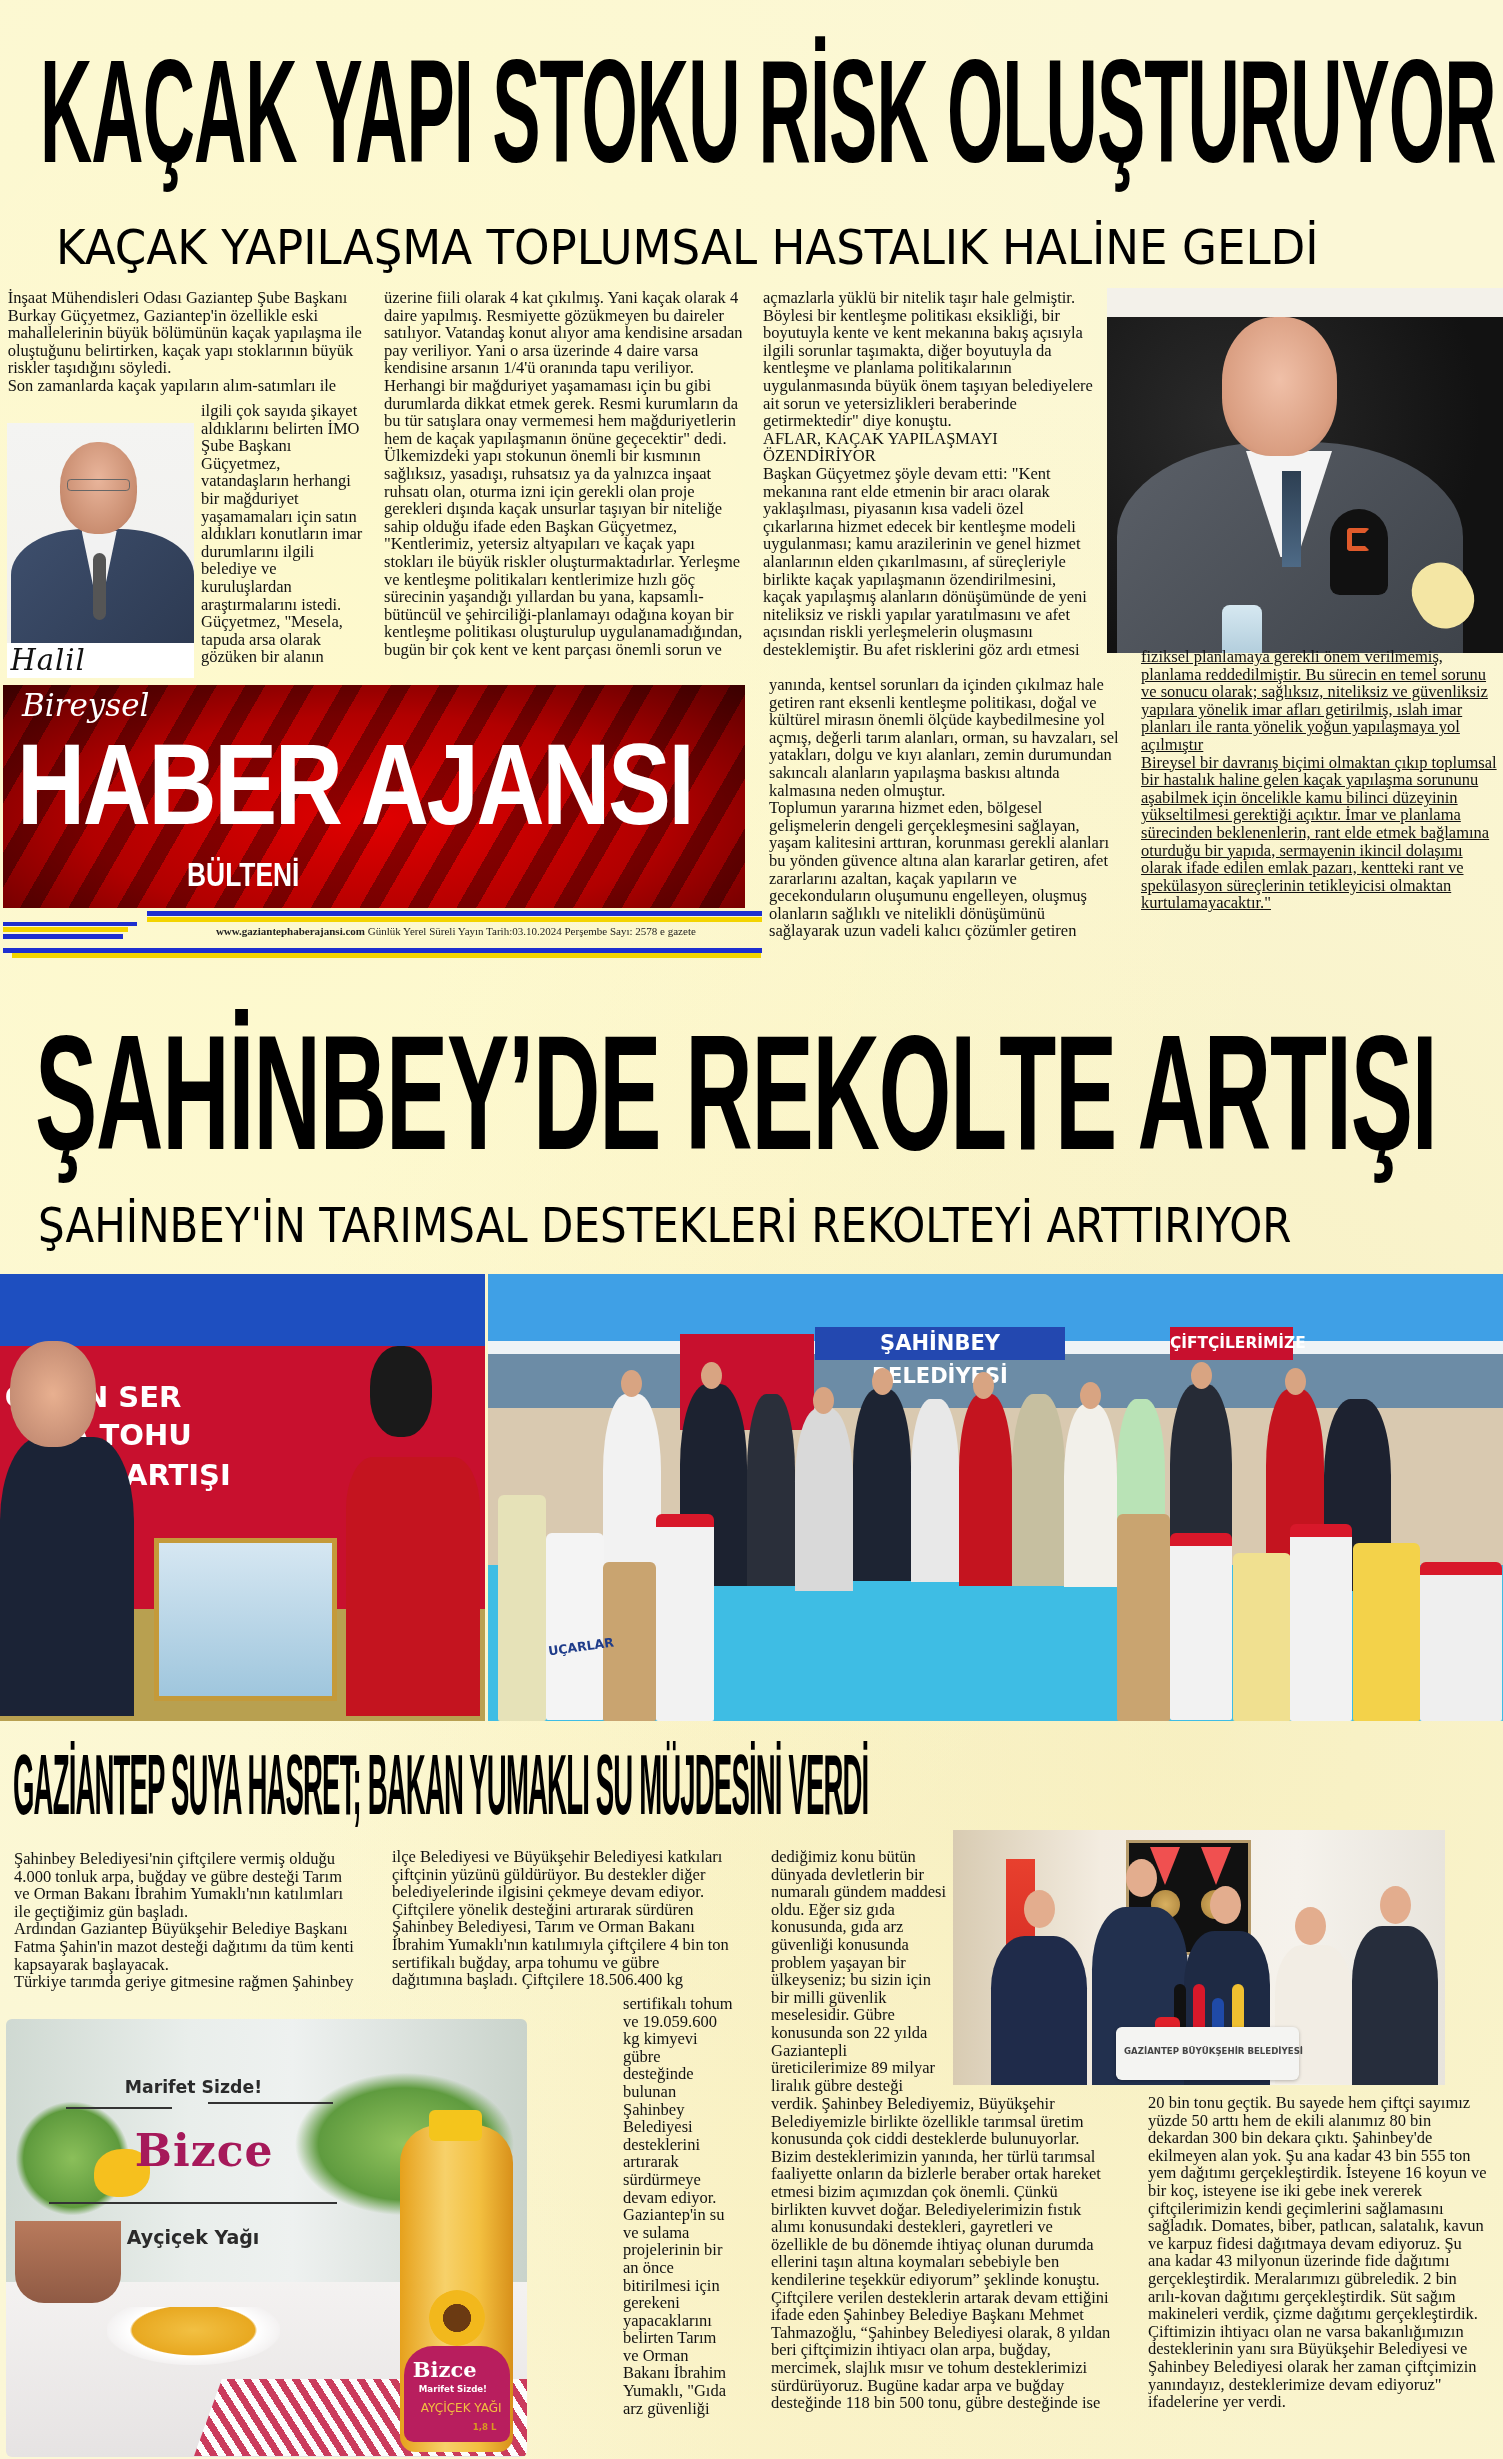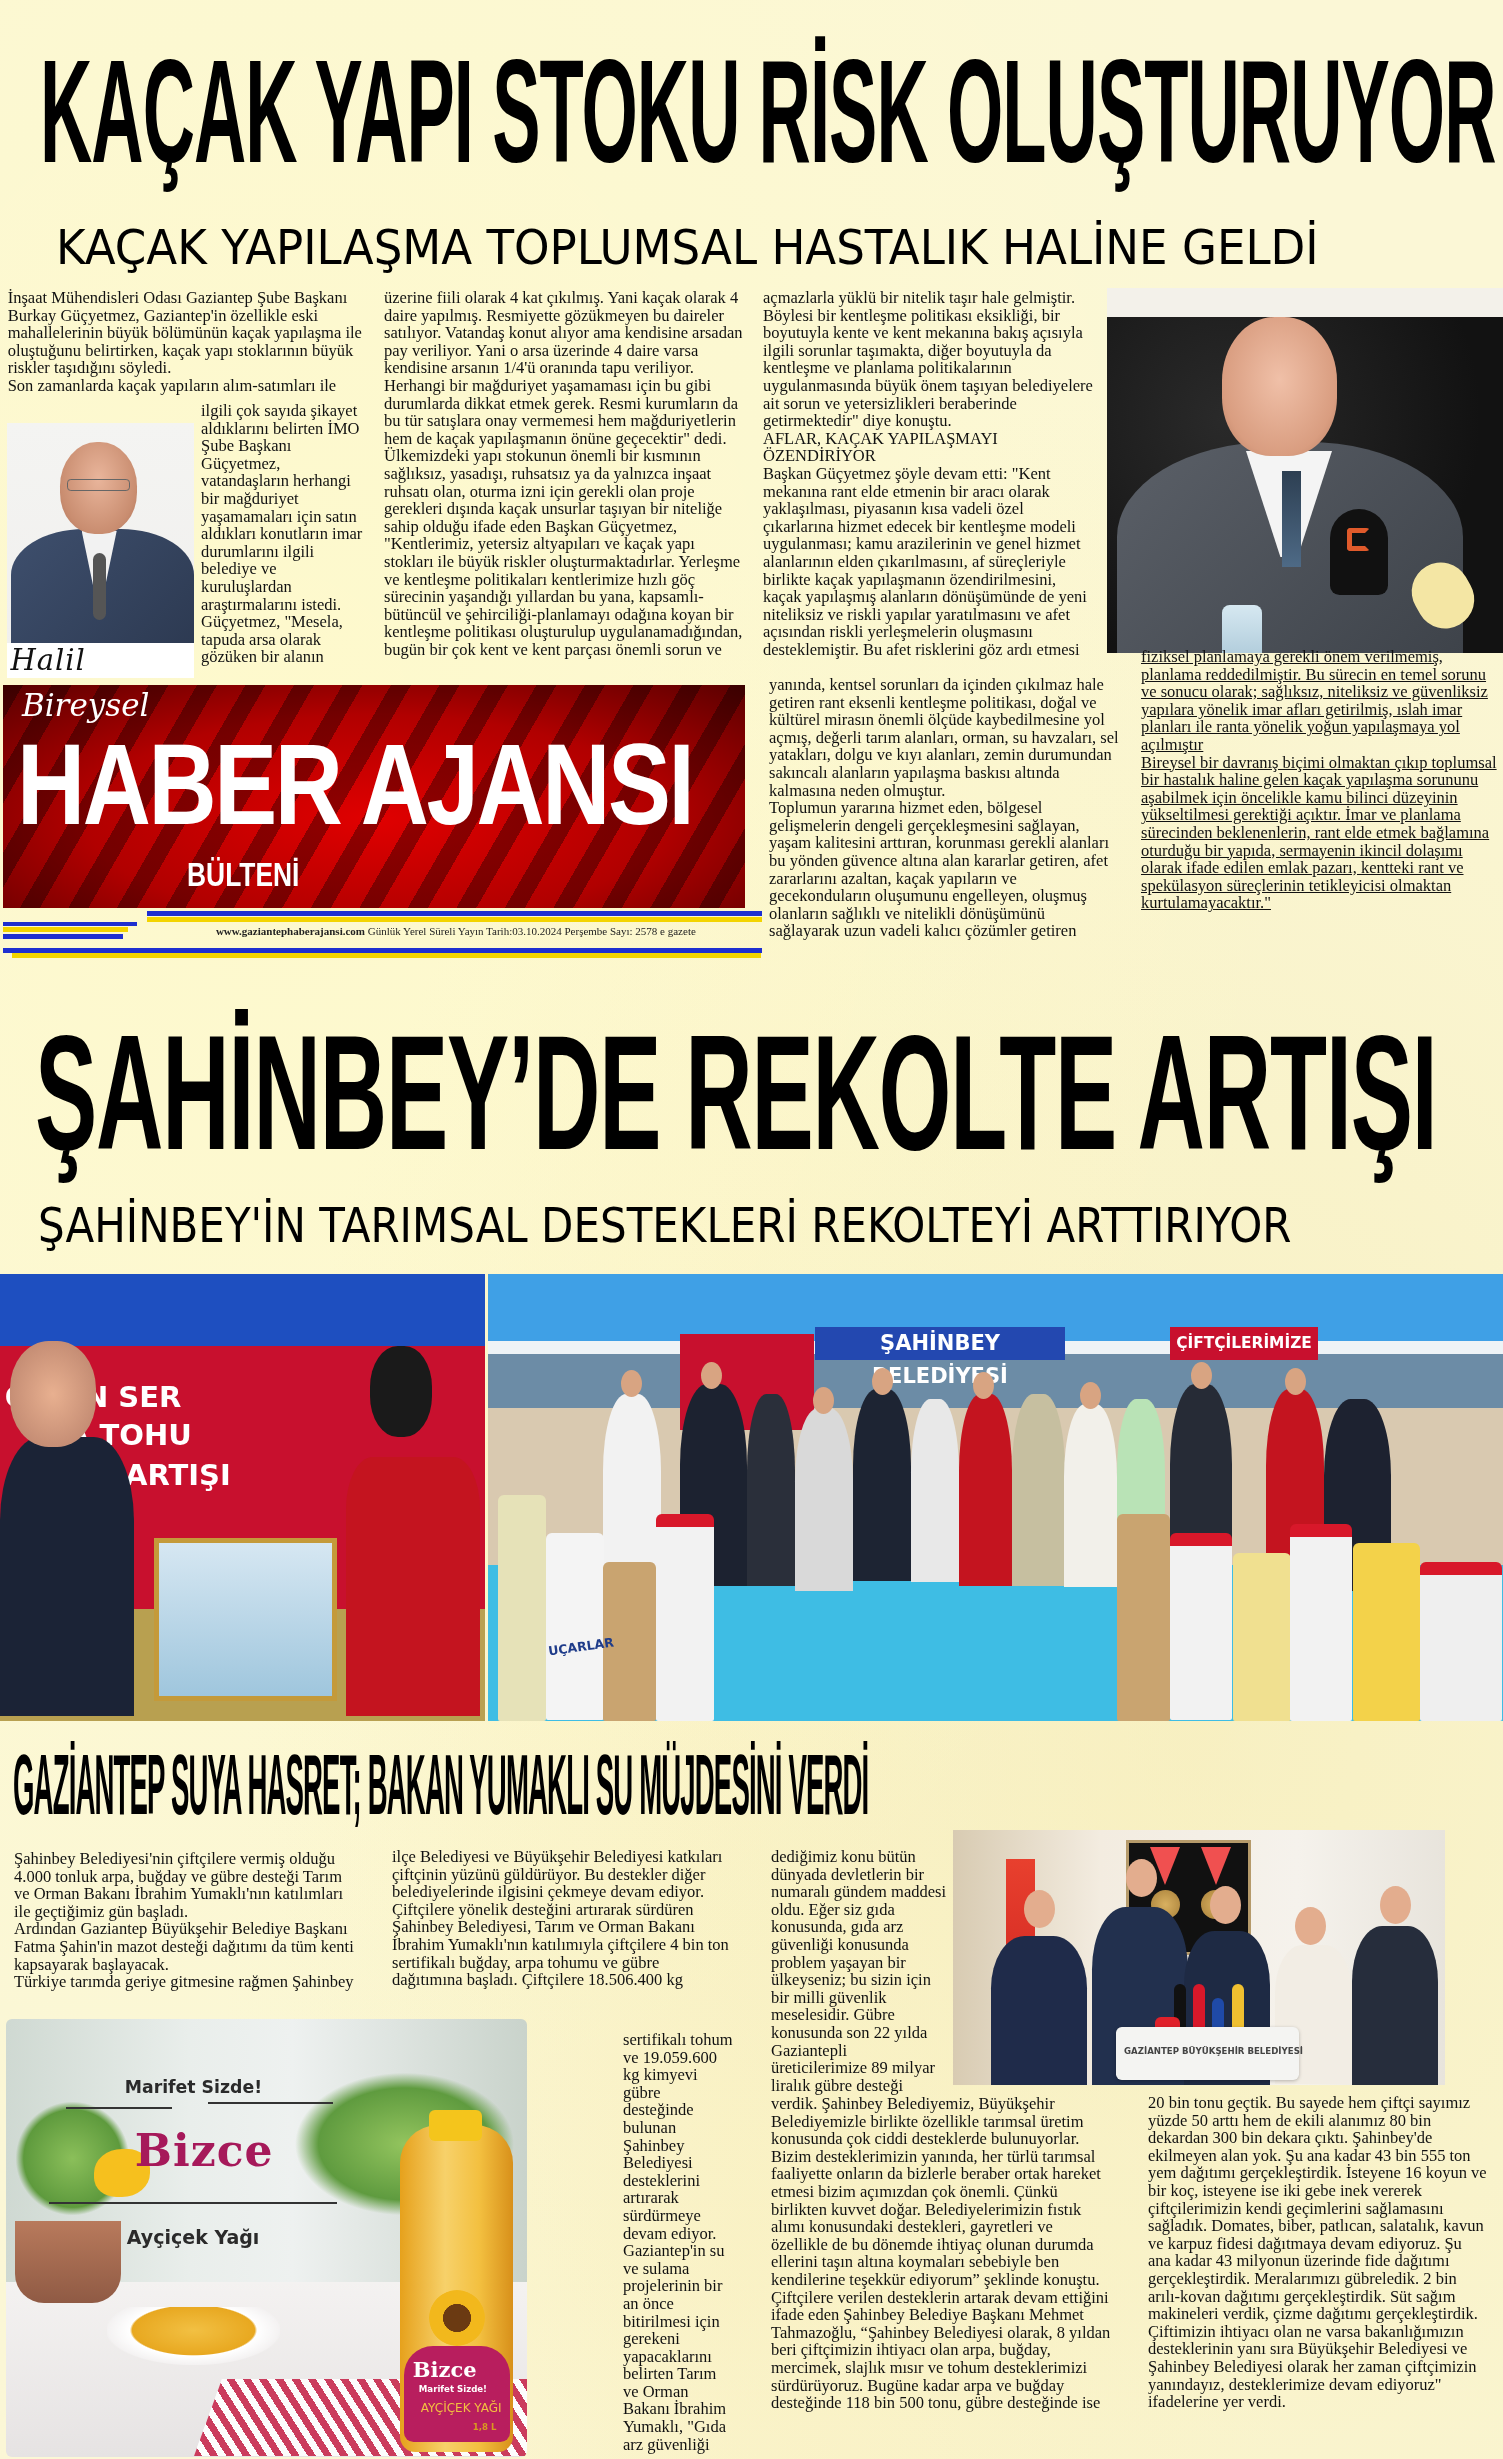--- a/index.html
+++ b/index.html
@@ -350,21 +350,21 @@
   <div class="left-suit1"></div>
   <div class="left-man1"></div>
   <div class="left-vest2" style="left:346px; width:134px;"></div>
   <div class="left-man2" style="left:370px;"></div>
   <div class="left-frame" style="left:154px; top:264px; width:183px;"></div>
 </div>
 
 <div class="abs photo right-photo" style="left:488px; top:1274px; width:1015px; height:447px;">
   <div class="right-sign" style="left:327px;">ŞAHİNBEY BELEDİYESİ</div>
   <div class="right-sign-red" style="left:192px; top:60px; width:134px; height:96px;"></div>
-  <div class="right-sign-red" style="left:682px; top:53px; width:148px;">ÇİFTÇİLERİMİZE</div>
+  <div class="right-sign-red" style="left:682px; top:53px; width:123px;">ÇİFTÇİLERİMİZE</div>
 
   <div class="crowd-person" style="left:115px; top:120px; width:58px; height:192px; background:#f2f2f2;"></div>
   <div class="crowd-person" style="left:192px; top:110px; width:67px; height:202px; background:#1c2230;"></div>
   <div class="crowd-person" style="left:259px; top:120px; width:48px; height:192px; background:#2a2f3a;"></div>
   <div class="crowd-person" style="left:307px; top:134px; width:58px; height:183px; background:#d9d9d9;"></div>
   <div class="crowd-person" style="left:365px; top:115px; width:58px; height:192px; background:#1d2433;"></div>
   <div class="crowd-person" style="left:423px; top:125px; width:48px; height:183px; background:#e8e8e8;"></div>
   <div class="crowd-person" style="left:471px; top:120px; width:53px; height:192px; background:#c4141f;"></div>
   <div class="crowd-person" style="left:524px; top:120px; width:53px; height:192px; background:#c6bfa0;"></div>
   <div class="crowd-person" style="left:576px; top:130px; width:53px; height:183px; background:#f2f0ea;"></div>
@@ -407,21 +407,21 @@
 
 <div class="abs body-text" style="left:392px; top:1848px; width:379px;">ilçe Belediyesi ve Büyükşehir Belediyesi katkıları
 çiftçinin yüzünü güldürüyor. Bu destekler diğer
 belediyelerinde ilgisini çekmeye devam ediyor.
 Çiftçilere yönelik desteğini artırarak sürdüren
 Şahinbey Belediyesi, Tarım ve Orman Bakanı
 İbrahim Yumaklı'nın katılımıyla çiftçilere 4 bin ton
 sertifikalı buğday, arpa tohumu ve gübre
 dağıtımına başladı. Çiftçilere 18.506.400 kg</div>
 
-<div class="abs body-text" style="left:623px; top:1995px; width:115px;margin-top:36px;">sertifikalı tohum
+<div class="abs body-text" style="left:623px; top:1995px; width:115px;">sertifikalı tohum
 ve 19.059.600
 kg kimyevi
 gübre
 desteğinde
 bulunan
 Şahinbey
 Belediyesi
 desteklerini
 artırarak
 sürdürmeye

